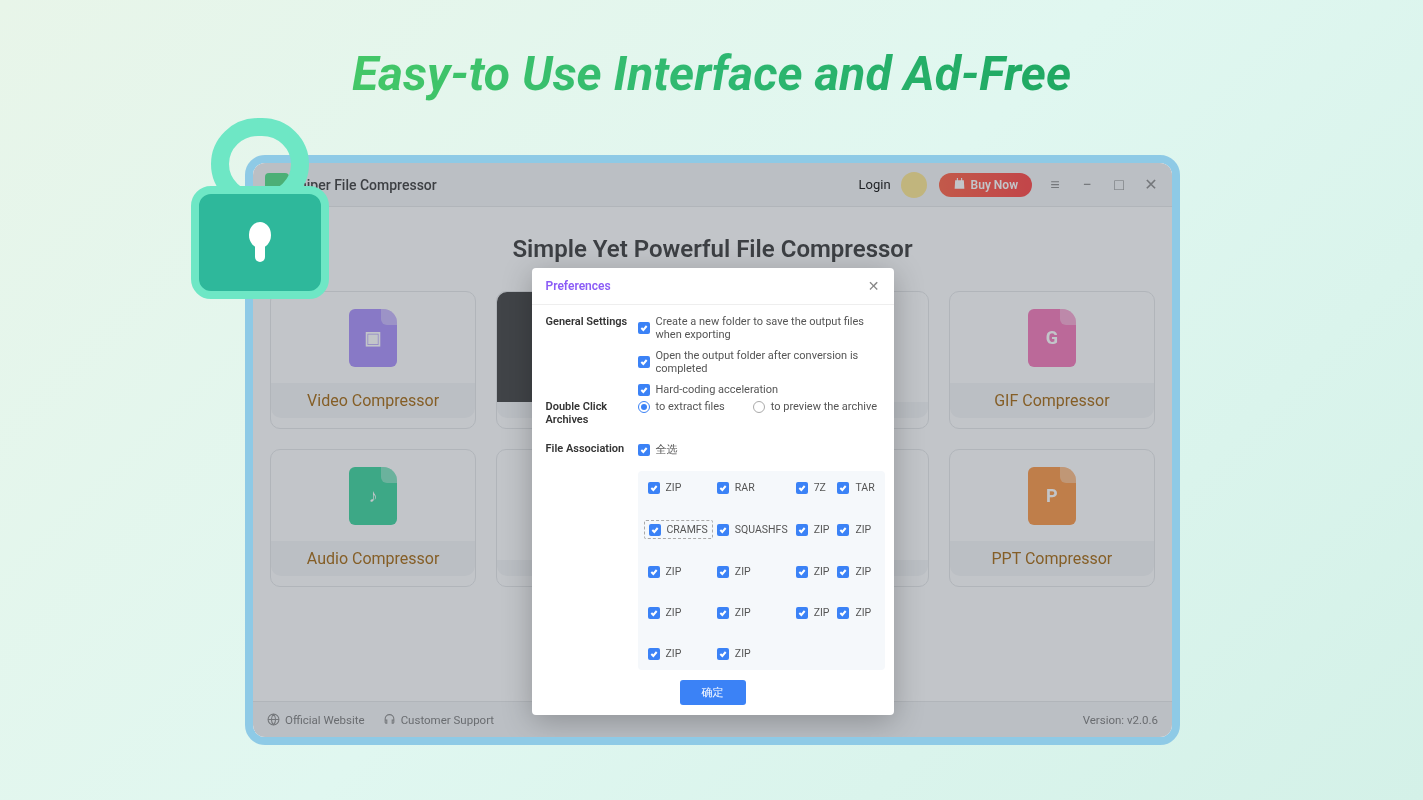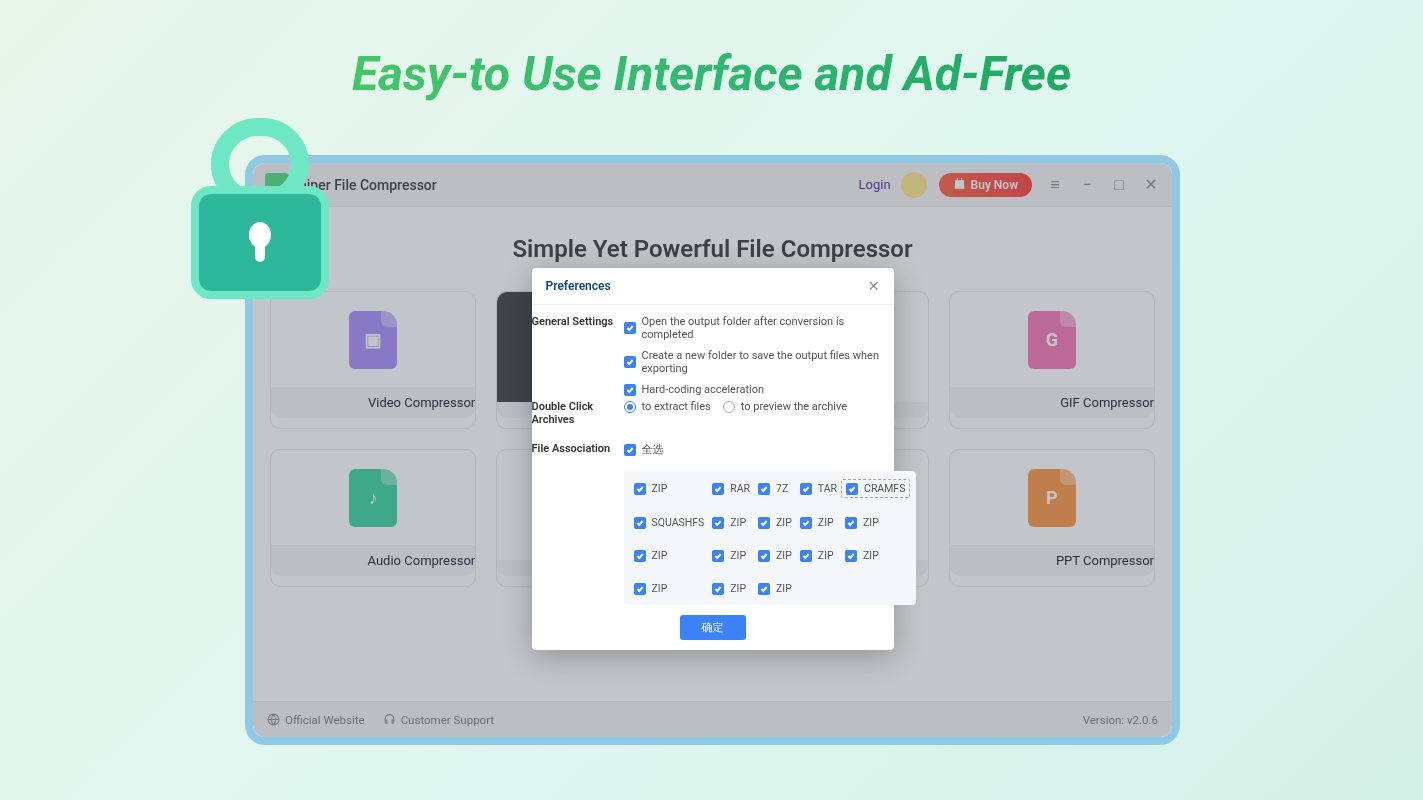--- a/index.html
+++ b/index.html
@@ -5,58 +5,58 @@
 *{margin:0;padding:0;box-sizing:border-box;font-family:-apple-system,BlinkMacSystemFont,"Segoe UI",Roboto,sans-serif}
 body{width:1423px;height:800px;background:linear-gradient(135deg,#e8f5e9 0%,#e0f7f0 50%,#d4f1e8 100%);position:relative;overflow:hidden}
 .banner-title{position:absolute;top:45px;left:50%;transform:translateX(-50%);font-size:48px;font-weight:700;font-style:italic;background:linear-gradient(90deg,#44c767 0%,#2eb871 50%,#1fa862 100%);-webkit-background-clip:text;background-clip:text;color:transparent;white-space:nowrap}
 .app-frame{position:absolute;top:155px;left:245px;width:935px;height:590px;background:#fff;border:8px solid #8ecae6;border-radius:20px;overflow:hidden}
 .lock-decoration{position:absolute;top:115px;left:185px;z-index:10}
 .app-overlay{position:absolute;inset:0;background:rgba(80,90,100,0.35);z-index:5}
 .titlebar{height:44px;display:flex;align-items:center;padding:0 12px;background:#f5f6f7;border-bottom:1px solid #e5e7e9;position:relative;z-index:1}
 .app-logo{width:24px;height:24px;background:#4ade80;border-radius:4px;margin-right:10px}
 .app-title{font-size:14px;color:#333;font-weight:500}
 .title-spacer{flex:1}
-.login-link{font-size:13px;color:#4c1d95;margin-right:10px}
+.login-link{font-size:13px;color:#000000;margin-right:10px}
 .avatar{width:26px;height:26px;border-radius:50%;background:#fde68a;margin-right:12px}
 .buy-btn{background:linear-gradient(90deg,#ff5a3c,#ff3b3b);color:#fff;border:none;border-radius:16px;padding:5px 14px;font-size:12px;font-weight:600;display:flex;align-items:center;gap:5px}
 .buy-btn svg{width:13px;height:13px}
 .win-controls{display:flex;gap:14px;margin-left:14px;color:#888}
 .win-controls span{cursor:pointer;display:flex;align-items:center;justify-content:center;width:18px;height:18px;font-size:16px}
 .main-area{padding:28px 12px 0;position:relative;z-index:1}
 .main-area h1{text-align:center;font-size:24px;font-weight:600;color:#333;margin-bottom:28px}
 .card-grid{display:grid;grid-template-columns:repeat(4,1fr);gap:20px;padding:0 5px}
 .card{border:1px solid #e5e7e9;border-radius:10px;height:138px;display:flex;flex-direction:column;align-items:center;justify-content:flex-end;padding-bottom:10px;background:#fff}
 .card-icon-area{flex:1;display:flex;align-items:center;justify-content:center}
-.card-label{font-size:13px;color:#0f172a;background:#f5f6f7;width:100%;text-align:right;padding:8px 0;border-radius:0 0 10px 10px}
+.card-label{font-size:16px;color:#a16207;background:#f5f6f7;width:100%;text-align:center;padding:8px 0;border-radius:0 0 10px 10px}
 .card.dark .card-icon-area{background:#3a3a3a;width:100%;border-radius:10px 10px 0 0}
 .file-icon{width:48px;height:58px;border-radius:6px 14px 6px 6px;position:relative;display:flex;align-items:center;justify-content:center;color:#fff;font-weight:700;font-size:18px}
 .file-icon::before{content:'';position:absolute;top:0;right:0;width:16px;height:16px;background:rgba(255,255,255,0.35);border-radius:0 14px 0 6px}
 .icon-video{background:#a78bfa}
 .icon-dark{background:#555}
 .icon-gif{background:#f472b6}
 .icon-audio{background:#34d399}
 .icon-ppt{background:#fb923c}
 .icon-hidden{background:#e0e7ff}
 .modal{position:absolute;top:105px;left:50%;transform:translateX(-50%);width:362px;background:#fff;border-radius:4px;box-shadow:0 6px 30px rgba(0,0,0,0.25);z-index:20}
 .modal-header{display:flex;justify-content:space-between;align-items:center;padding:10px 14px;border-bottom:1px solid #eee}
-.modal-header h3{font-size:12px;font-weight:600;color:#0c4a6e}
+.modal-header h3{font-size:12px;font-weight:600;color:#8b5cf6}
 .modal-close{cursor:pointer;color:#888;font-size:14px}
-.modal-body{padding:10px 0 0;display:flex;flex-direction:column;gap:4px;font-size:11px;color:#555}
+.modal-body{padding:10px 14px 0;display:flex;flex-direction:column;gap:4px;font-size:11px;color:#555}
 .pref-row{display:flex;align-items:flex-start}
 .pref-label{width:92px;font-size:11px;font-weight:600;color:#333;flex-shrink:0}
 .pref-content{flex:1;display:flex;flex-direction:column;gap:8px}
 .check-line{display:flex;align-items:center;gap:6px}
 .chk{width:12px;height:12px;background:#3b82f6;border-radius:2px;display:inline-flex;align-items:center;justify-content:center;flex-shrink:0}
 .chk svg{width:8px;height:8px;stroke:#fff;stroke-width:3;fill:none}
-.radio-row{display:flex;gap:12px;align-items:center}
+.radio-row{display:flex;gap:28px;align-items:center}
 .radio{width:12px;height:12px;border:1px solid #aaa;border-radius:50%;display:inline-flex;align-items:center;justify-content:center}
 .radio.sel{border-color:#3b82f6}
 .radio.sel::after{content:'';width:6px;height:6px;background:#3b82f6;border-radius:50%}
 .assoc-box{background:#f5f8fb;border-radius:4px;padding:10px;margin-top:6px}
-.assoc-grid{display:grid;grid-template-columns:repeat(5,1fr);gap:20px 8px}
+.assoc-grid{display:grid;grid-template-columns:repeat(4,1fr);gap:28px 8px}
 .assoc-item{display:flex;align-items:center;gap:6px;font-size:10.5px}
 .assoc-item.dotted{border:1px dashed #aaa;padding:2px 4px;border-radius:2px;margin:-2px -4px}
 .modal-footer{display:flex;justify-content:center;padding:10px 14px}
 .confirm-btn{background:#3b82f6;color:#fff;border:none;padding:5px 22px;font-size:11px;border-radius:3px}
 .statusbar{position:absolute;bottom:0;left:0;right:0;height:36px;background:#f5f6f7;border-top:1px solid #e5e7e9;display:flex;align-items:center;padding:0 14px;font-size:11.5px;color:#777;z-index:1}
 .statusbar .left{display:flex;gap:18px}
 .statusbar .left span{display:flex;align-items:center;gap:5px}
 .statusbar .right{margin-left:auto}
 </style>
 </head>
@@ -160,29 +160,29 @@
     <div class="modal-body">
       <div class="pref-row">
         <div class="pref-label">General Settings</div>
         <div class="pref-content">
           <div class="check-line">
               <span class="chk">
                 <svg viewBox="0 0 12 12">
                   <polyline points="2,6 5,9 10,3"></polyline>
                 </svg>
               </span>
-              <span>Open the output folder after conversion is completed</span>
+              <span>Create a new folder to save the output files when exporting</span>
             </div>
           <div class="check-line">
               <span class="chk">
                 <svg viewBox="0 0 12 12">
                   <polyline points="2,6 5,9 10,3"></polyline>
                 </svg>
               </span>
-              <span>Create a new folder to save the output files when exporting</span>
+              <span>Open the output folder after conversion is completed</span>
             </div>
           <div class="check-line">
               <span class="chk">
                 <svg viewBox="0 0 12 12">
                   <polyline points="2,6 5,9 10,3"></polyline>
                 </svg>
               </span>
               <span>Hard-coding acceleration</span>
             </div>
         </div>

